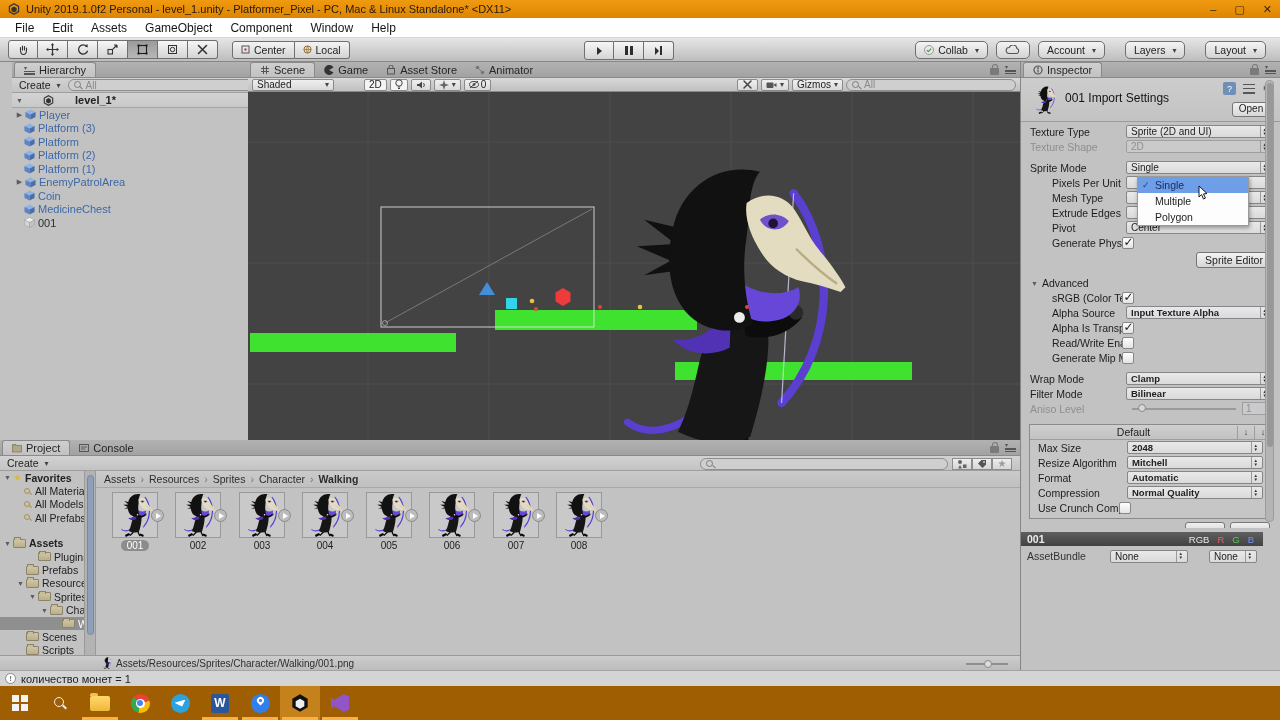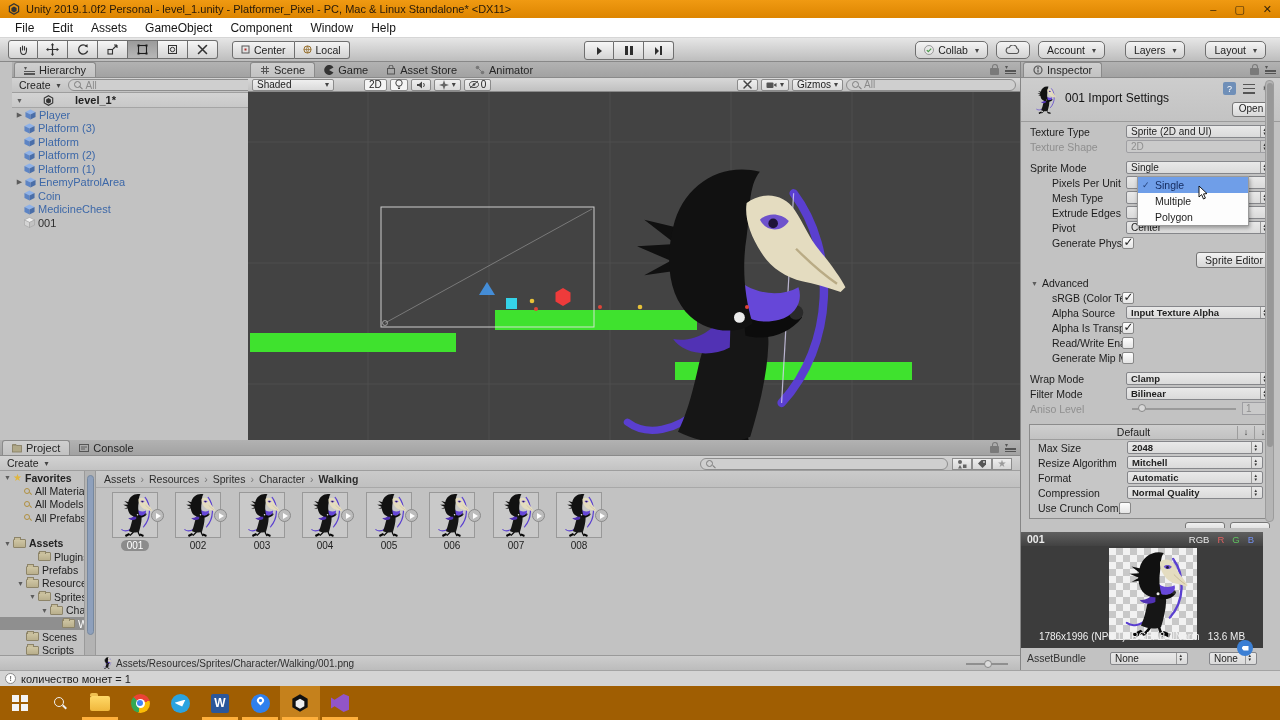--- a/index.html
+++ b/index.html
@@ -833,30 +833,20 @@
   <div id="preview">
     <div id="pv-head">
       <span class="nm">001</span>
       <div class="chan">
         <span class="chanbtn">RGB</span>
         <span class="chanbtn r">R</span>
         <span class="chanbtn g">G</span>
         <span class="chanbtn b">B</span>
       </div>
     </div>
-    <div id="pv-body">
-      <div class="checker"></div>
-      <svg width="74" height="90" viewBox="-10 0 220 260" style="position:absolute;left:95px;top:3px">
-          <use href="#crow"></use>
-        </svg>
-      <div id="pv-info">
-        <span>1786x1996 (NPOT)</span>&nbsp;&nbsp;<span>RGBA8 UNorm</span>&nbsp;&nbsp;&nbsp;<span>13.6 MB</span>
-      </div>
-      <div class="tagic"></div>
-    </div>
     <div id="ab-row">
       <span class="ablab">AssetBundle</span>
       <div class="ufield" style="flex:1">
           <span class="val">None</span>
           <span class="dda"></span>
         </div>
       <div class="ufield" style="flex:0 0 48px">
           <span class="val">None</span>
           <span class="dda"></span>
         </div>

